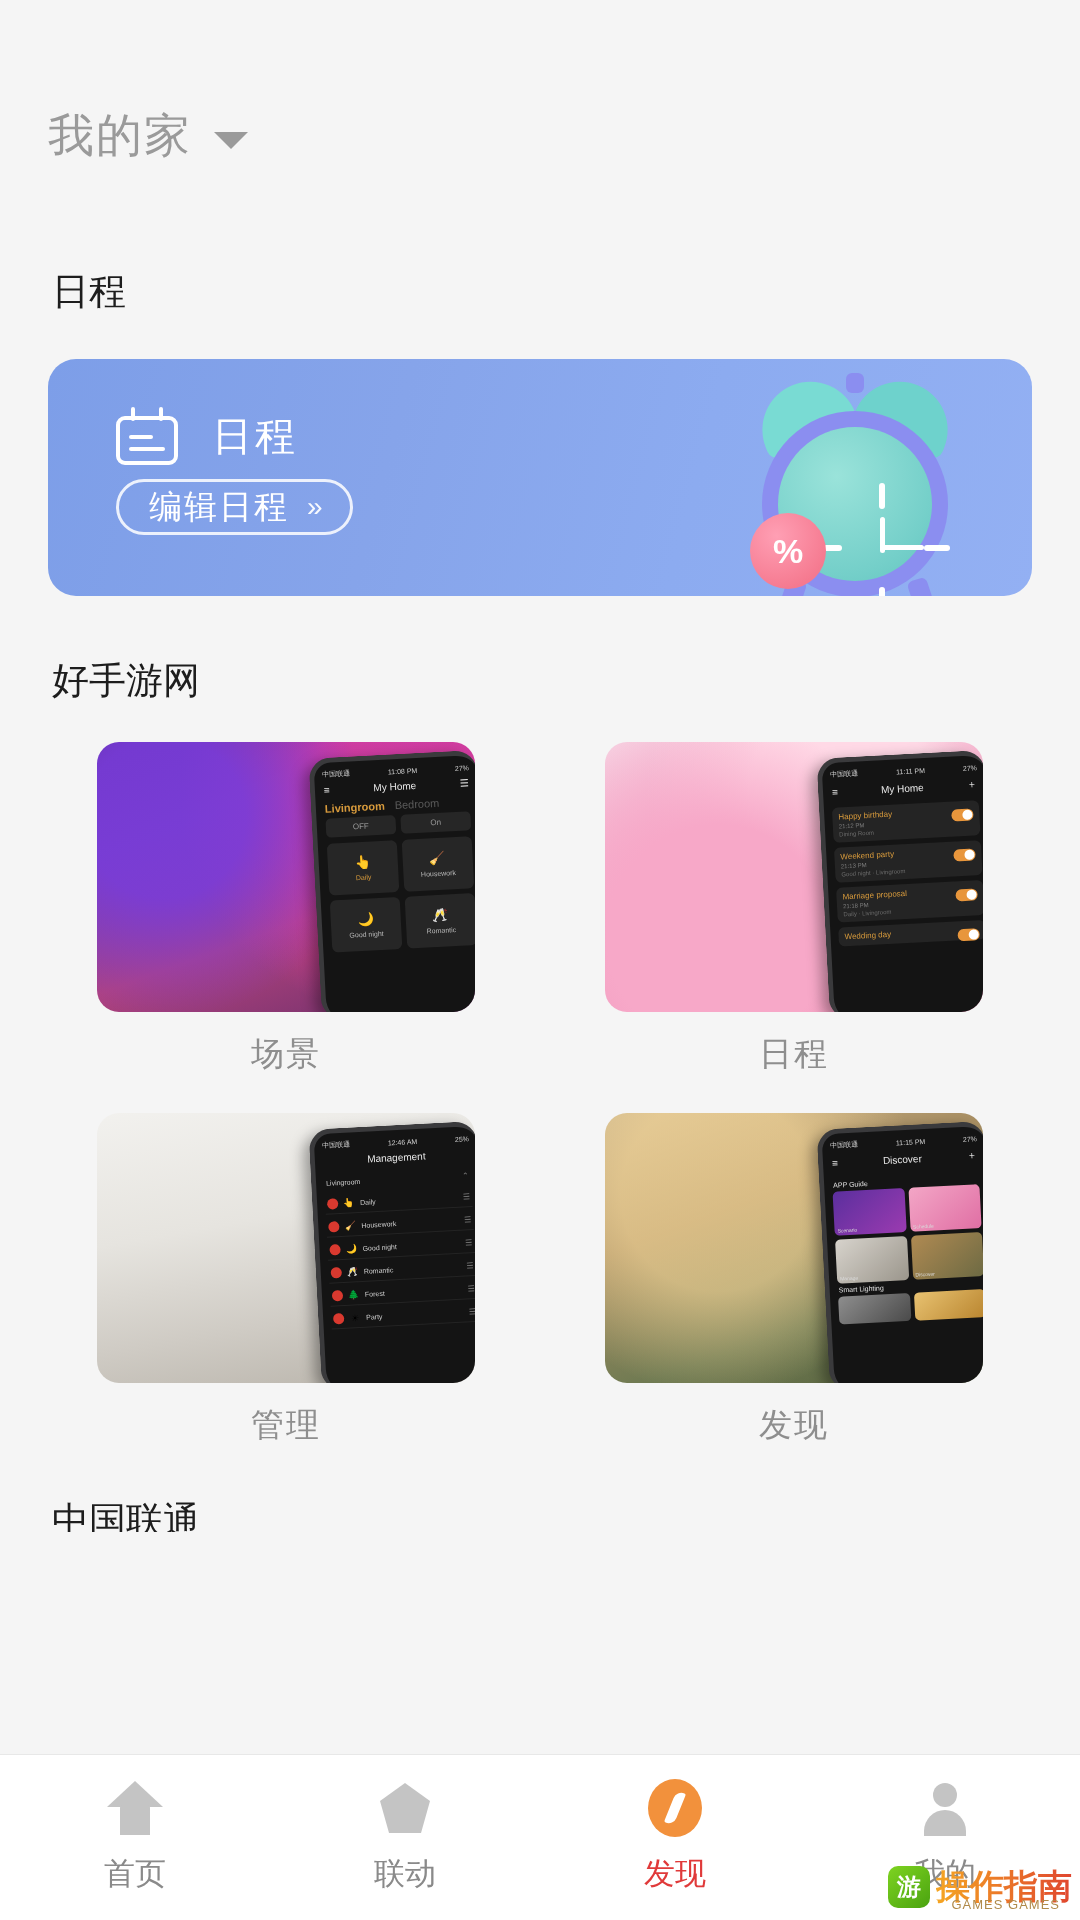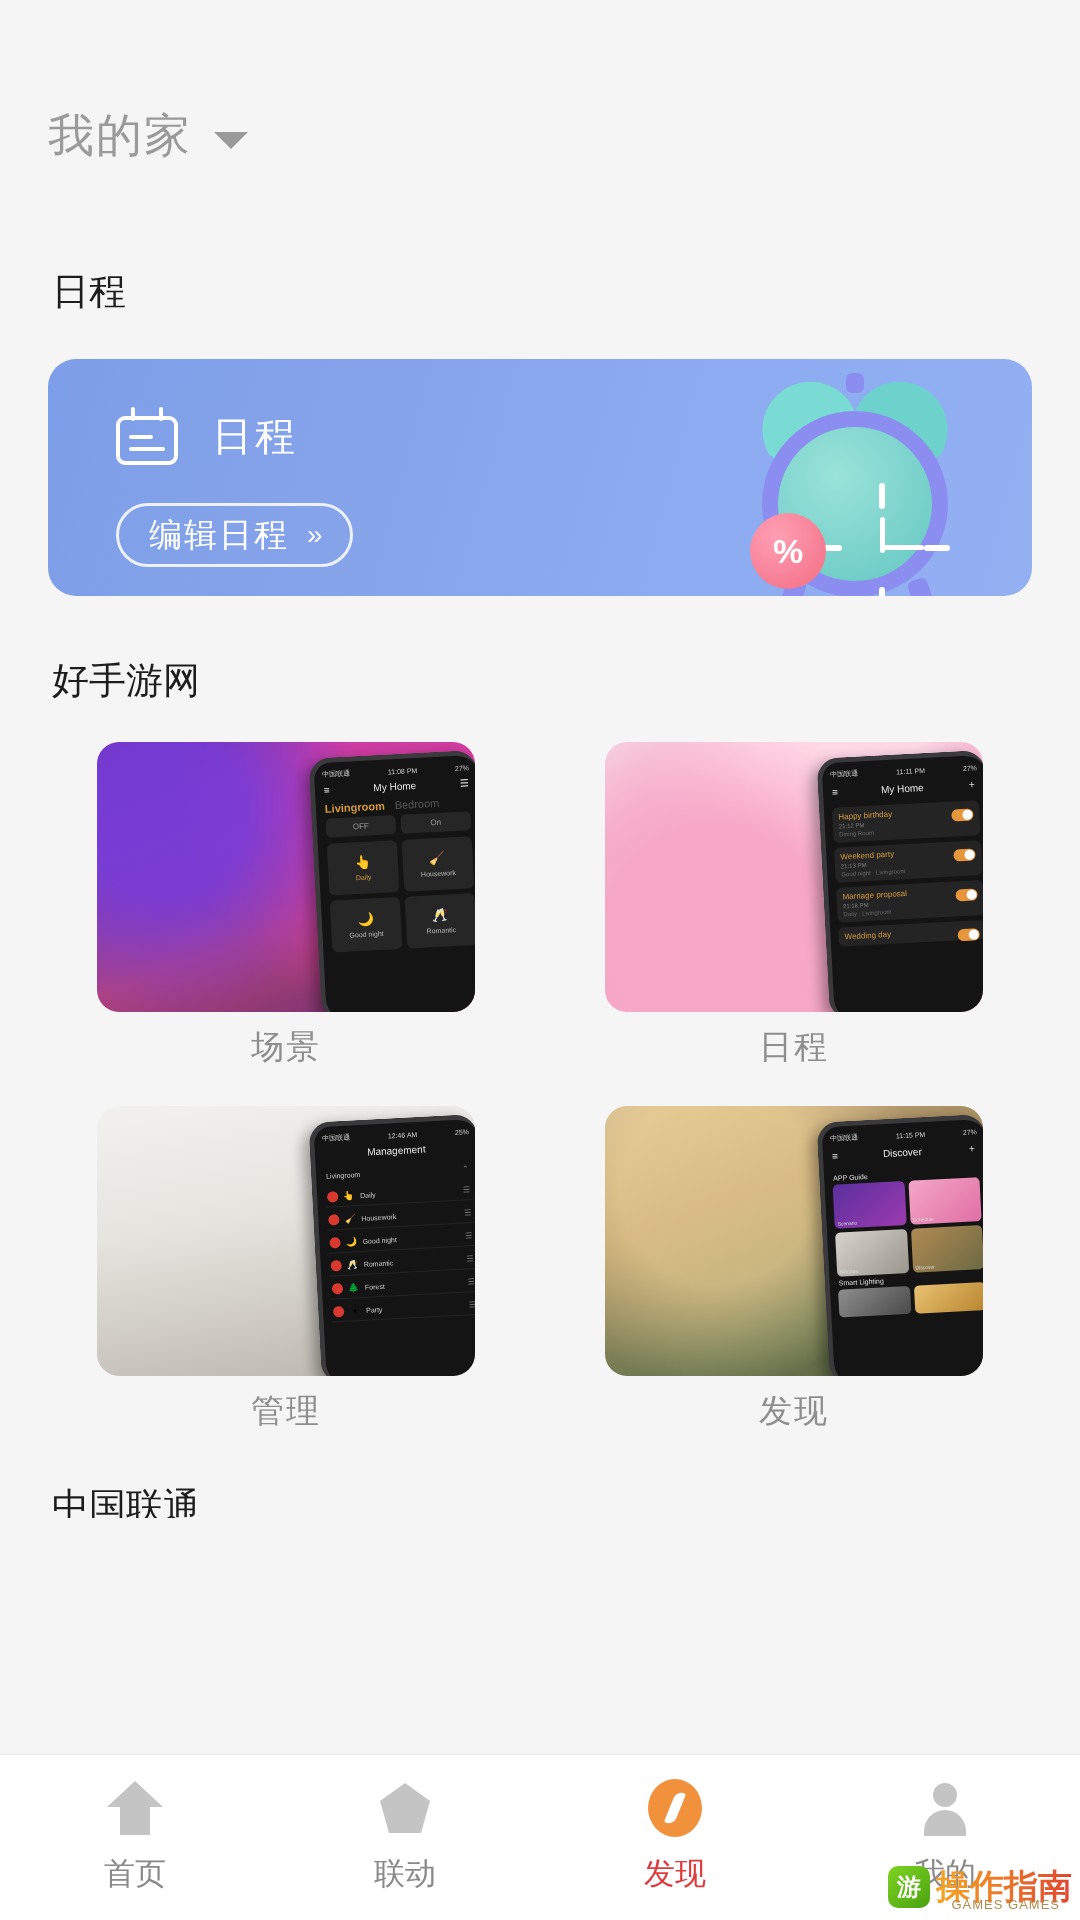--- a/index.html
+++ b/index.html
@@ -44,22 +44,22 @@
     background: #ffffff; border-radius: 2px;
   }
   .cal-tab.l { left: 15px; } .cal-tab.r { left: 43px; }
   .cal-line {
     position: absolute; height: 4px; background: #ffffff; border-radius: 2px; left: 13px;
   }
   .cal-line.a { top: 28px; width: 24px; }
   .cal-line.b { top: 40px; width: 36px; }
   .banner-label { font-size: 40px; color: #ffffff; margin-left: 34px; letter-spacing: 3px; }
   .edit-btn {
-    margin-top: 38px; display: inline-flex; align-items: center; justify-content: center;
-    height: 64px; padding: 13px 30px; border: 3px solid rgba(255,255,255,.85);
+    margin-top: 14px; display: inline-flex; align-items: center; justify-content: center;
+    height: 56px; padding: 13px 30px; border: 3px solid rgba(255,255,255,.85);
     border-radius: 33px; color: #ffffff; font-size: 33px; letter-spacing: 2px;
   }
   .edit-chevrons { margin-left: 18px; font-size: 28px; letter-spacing: -3px; opacity: .95; }
 
   
   .clock-wrap { position: absolute; right: 62px; top: 24px; width: 220px; height: 210px; z-index: 2; }
   .bell { position: absolute; width: 96px; height: 62px; background: #79dbd3;
           border-radius: 48px 48px 10px 10px; top: 0; }
   .bell.l { left: 6px; transform: rotate(-22deg); }
   .bell.r { left: 108px; transform: rotate(22deg); background: #6ed2cc; }
@@ -88,21 +88,21 @@
     align-items: center; justify-content: center;
   }
   .knob { position: absolute; left: 96px; top: -10px; width: 18px; height: 20px; background: #8b8ef0; border-radius: 6px; }
 
   
   .grid { display: grid; grid-template-columns: 1fr 1fr; gap: 36px 32px; padding: 36px 48px 0 48px; }
   .g-item { display: flex; flex-direction: column; align-items: center; }
   .thumb {
     width: 378px; height: 270px; border-radius: 22px; overflow: hidden; position: relative;
   }
-  .g-caption { margin-top: 13px; font-size: 33px; color: #8e8e8e; letter-spacing: 2px; }
+  .g-caption { margin-top: 20px; font-size: 33px; color: #8e8e8e; letter-spacing: 2px; }
 
   
   .sc-living { background:
       radial-gradient(circle at 18% 28%, rgba(120,60,220,.85) 0 22%, transparent 55%),
       radial-gradient(circle at 82% 18%, rgba(235,60,160,.75) 0 25%, transparent 60%),
       linear-gradient(160deg, #5c2a8c 0%, #7b3fa8 28%, #b0427e 62%, #6b2f6a 100%); }
   .sc-cake { background:
       radial-gradient(circle at 30% 72%, #f7a8c8 0 34%, transparent 66%),
       radial-gradient(circle at 62% 18%, #ffd9e6 0 28%, transparent 60%),
       linear-gradient(150deg, #f7cfe0 0%, #f09dc0 45%, #e87ba8 100%); }

